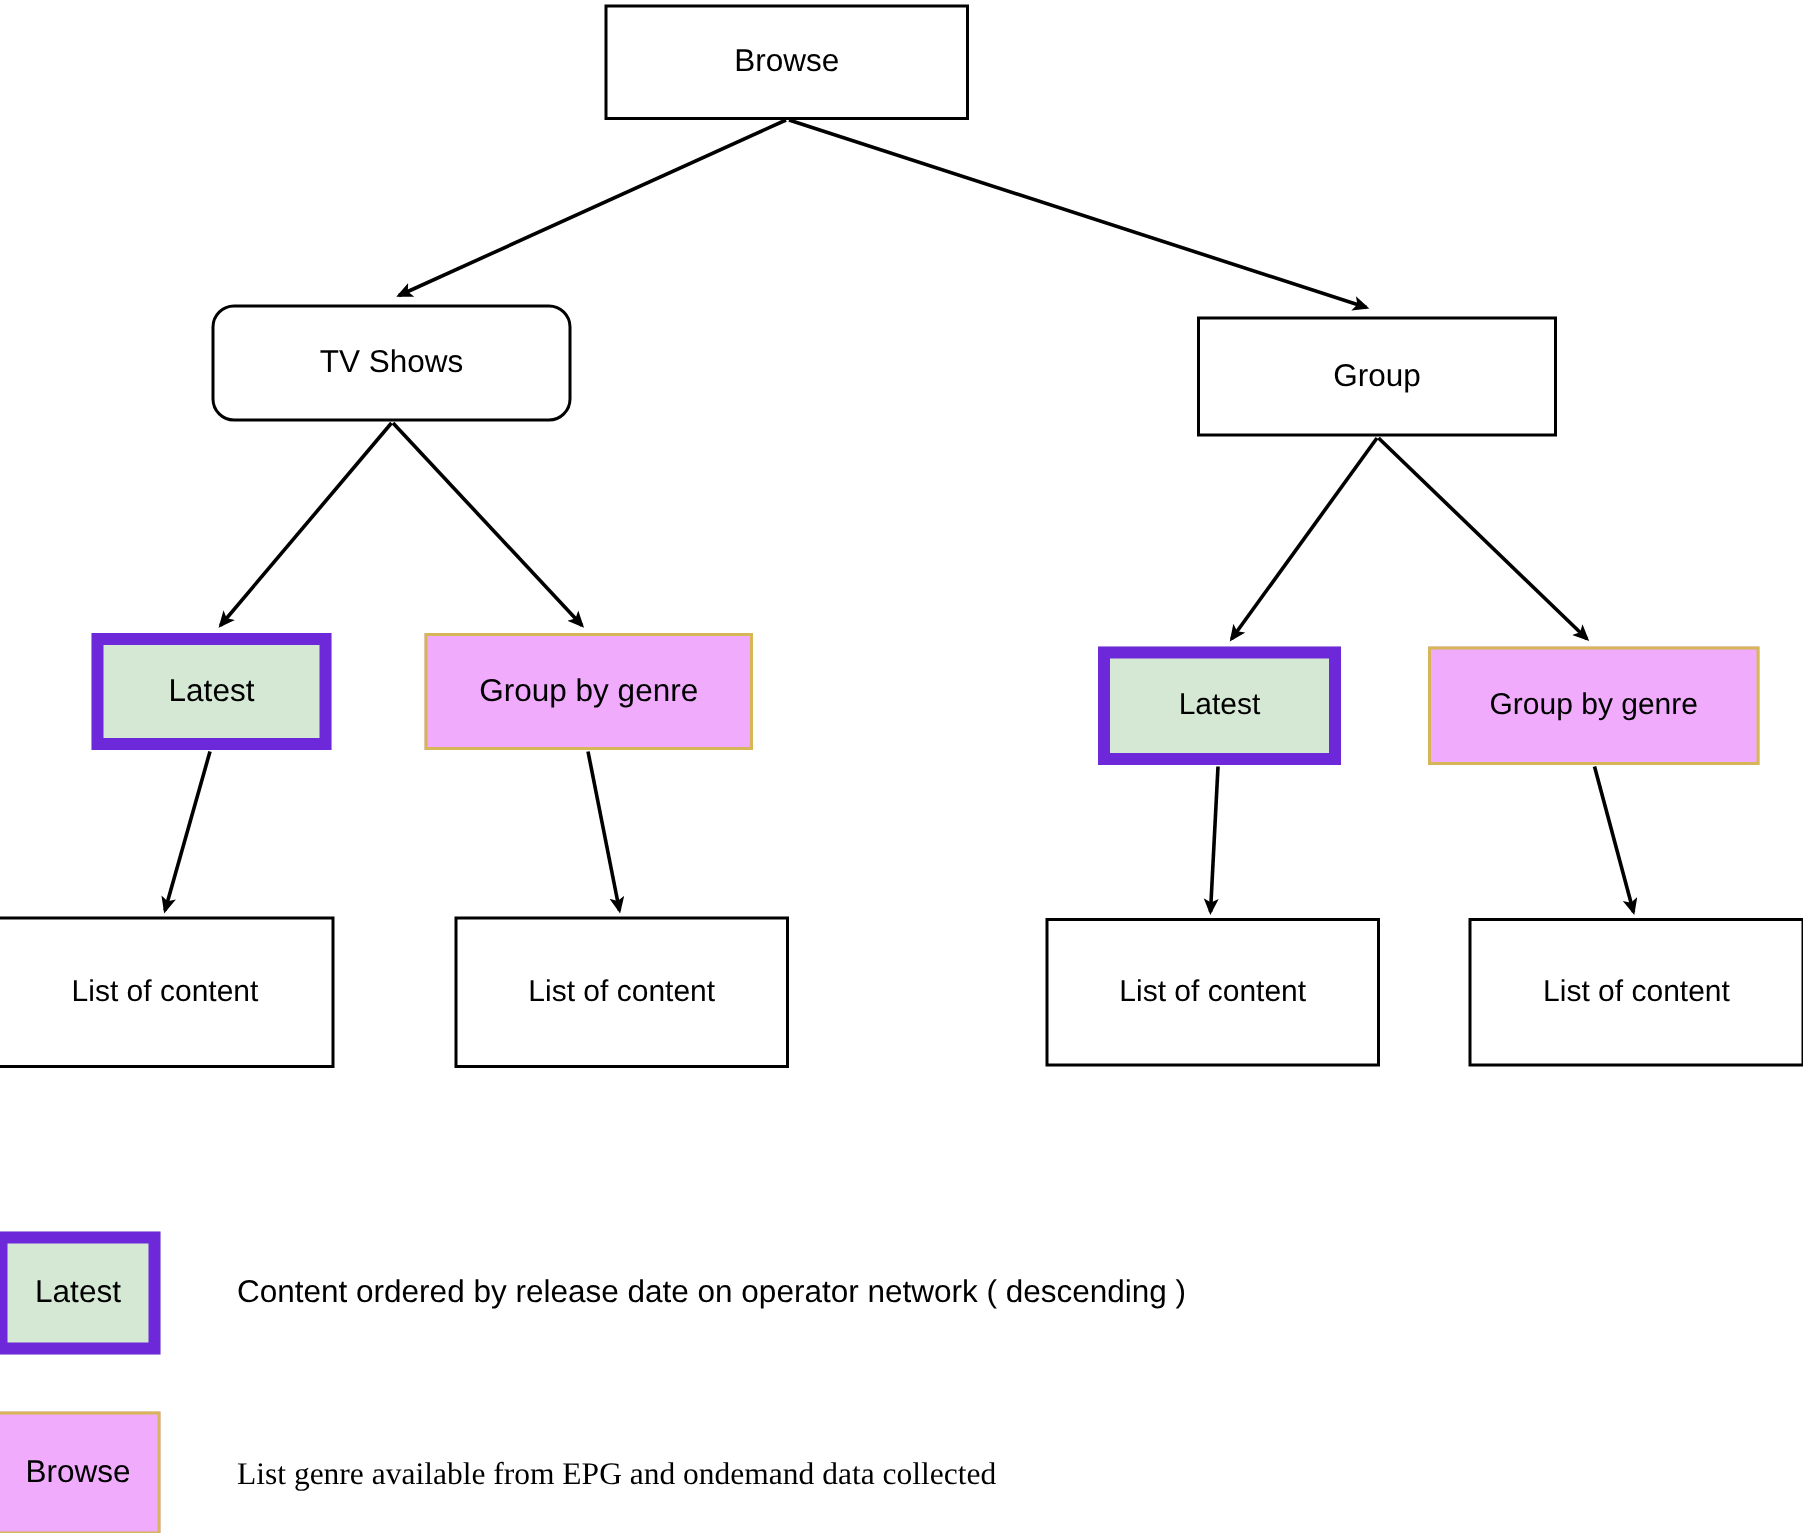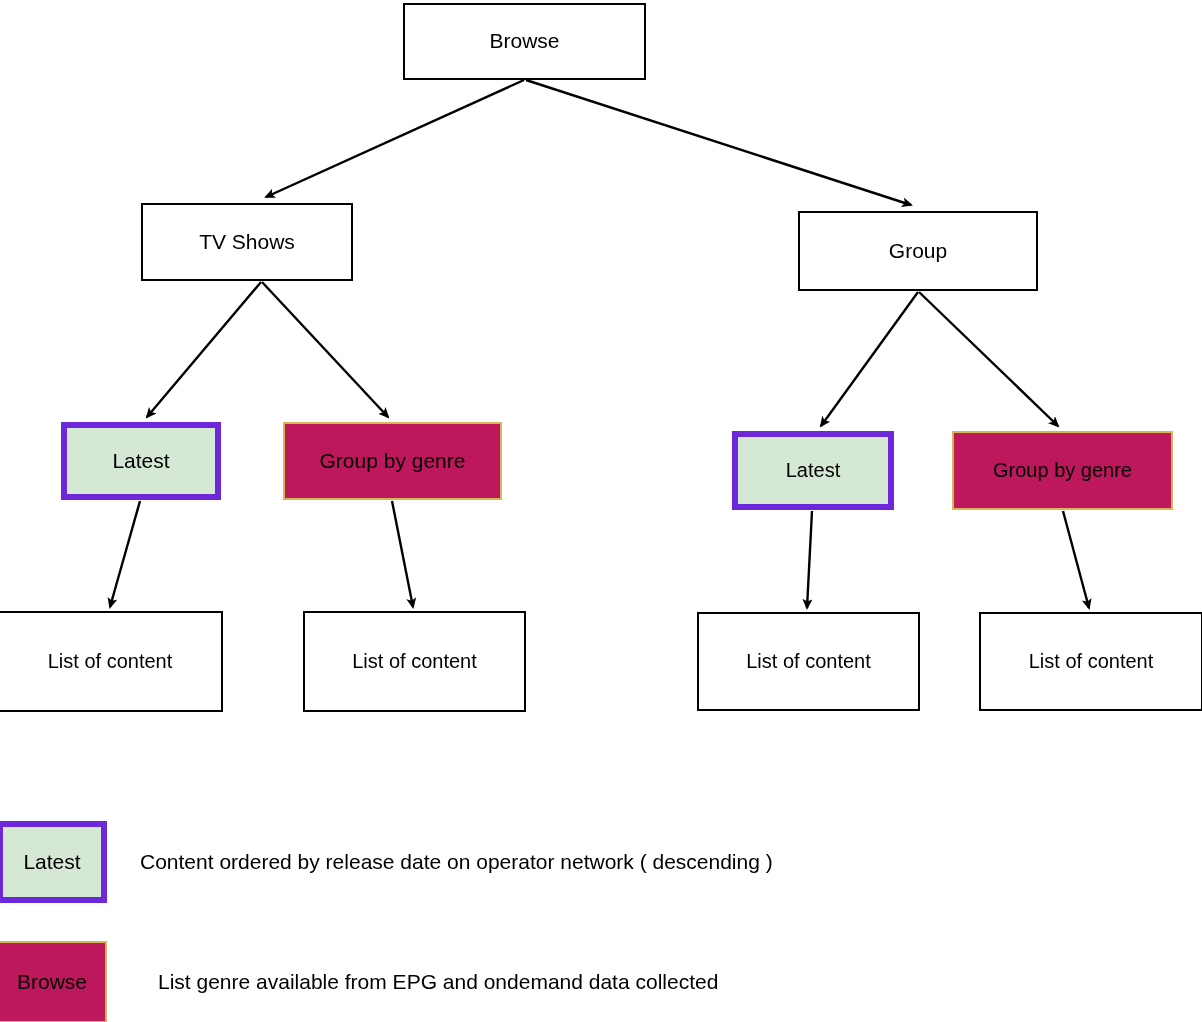--- a/index.html
+++ b/index.html
@@ -38,24 +38,24 @@
     color: #000000;
     line-height: 1.15;
     white-space: nowrap;
   }
   .node-plain {
     background: #ffffff;
     border: 2px solid #000000;
   }
   .node-green {
     background: #d5e8d4;
-    border: 6px solid #6d28d9;
+    border: 8px solid #6d28d9;
   }
   .node-orange {
-    background: #be185d;
+    background: #f0abfc;
     border: 2px solid #d6b656;
   }
   .fs-21 { font-size: 21px; }
   .fs-20 { font-size: 20px; }
   .legend-row {
     position: absolute;
     display: flex;
     align-items: center;
   }
   .legend-swatch {
@@ -103,21 +103,21 @@
 
     <path d="M 812,511 L 807,608" fill="none" stroke="#000000" stroke-width="2.4" marker-end="url(#arrow)"></path>
 
     <path d="M 1063,511 L 1089,608" fill="none" stroke="#000000" stroke-width="2.4" marker-end="url(#arrow)"></path>
   </svg>
 
   <div class="node node-plain fs-21" style="left:403px; top:3px; width:243px; height:77px;">
     <span>Browse</span>
   </div>
 
-  <div class="node node-plain fs-21" style="left:141px; top:203px; width:212px; height:78px;">
+  <div class="node node-plain fs-21" style="left:141px; top:203px; width:240px; height:78px;border-radius:15px;">
     <span>TV Shows</span>
   </div>
 
   <div class="node node-plain fs-21" style="left:798px; top:211px; width:240px; height:80px;">
     <span>Group</span>
   </div>
 
   <div class="node node-green fs-21" style="left:61px; top:422px; width:160px; height:78px;">
     <span>Latest</span>
   </div>
@@ -147,23 +147,23 @@
   </div>
 
   <div class="node node-plain fs-20" style="left:979px; top:612px; width:224px; height:99px;">
     <span>List of content</span>
   </div>
 
   <div class="legend-row" style="left:-3px; top:821px;">
     <div class="legend-swatch node-green" style="width:110px; height:82px;">
       <span>Latest</span>
     </div>
-    <div class="legend-text" style="margin-left:33px;">Content ordered by release date on operator network ( descending )</div>
+    <div class="legend-text" style="margin-left:51px;">Content ordered by release date on operator network ( descending )</div>
   </div>
 
   <div class="legend-row" style="left:-3px; top:941px;">
     <div class="legend-swatch node-orange" style="width:110px; height:82px;">
       <span>Browse</span>
     </div>
-    <div class="legend-text" style="margin-left:51px;">List genre available from EPG and ondemand data collected</div>
+    <div class="legend-text" style="margin-left:51px;font-family:Liberation Serif, serif;">List genre available from EPG and ondemand data collected</div>
   </div>
 
 </div>
 
 </body></html>

